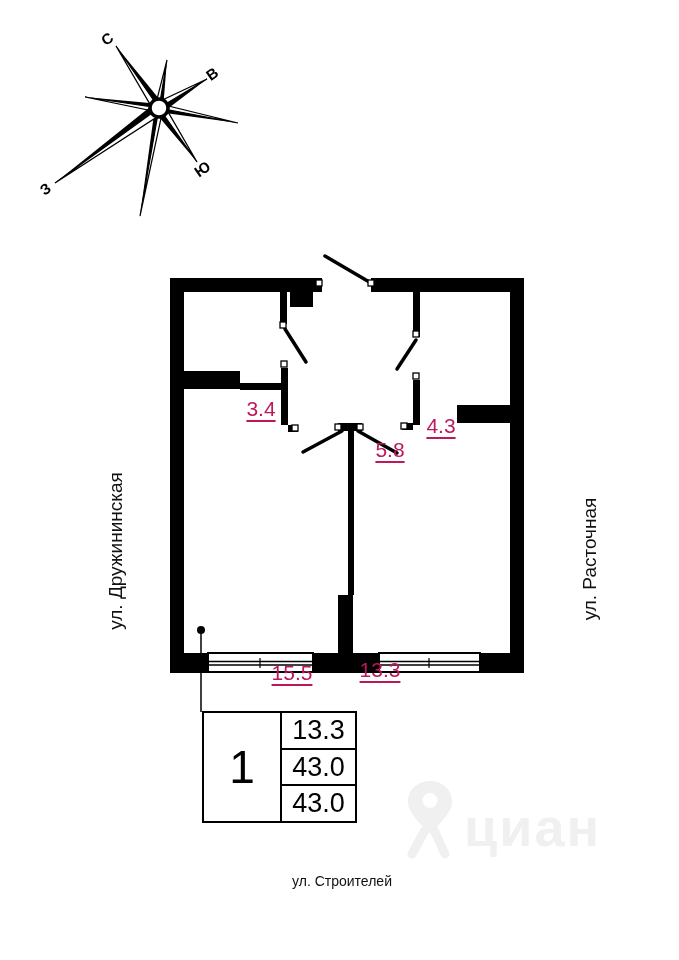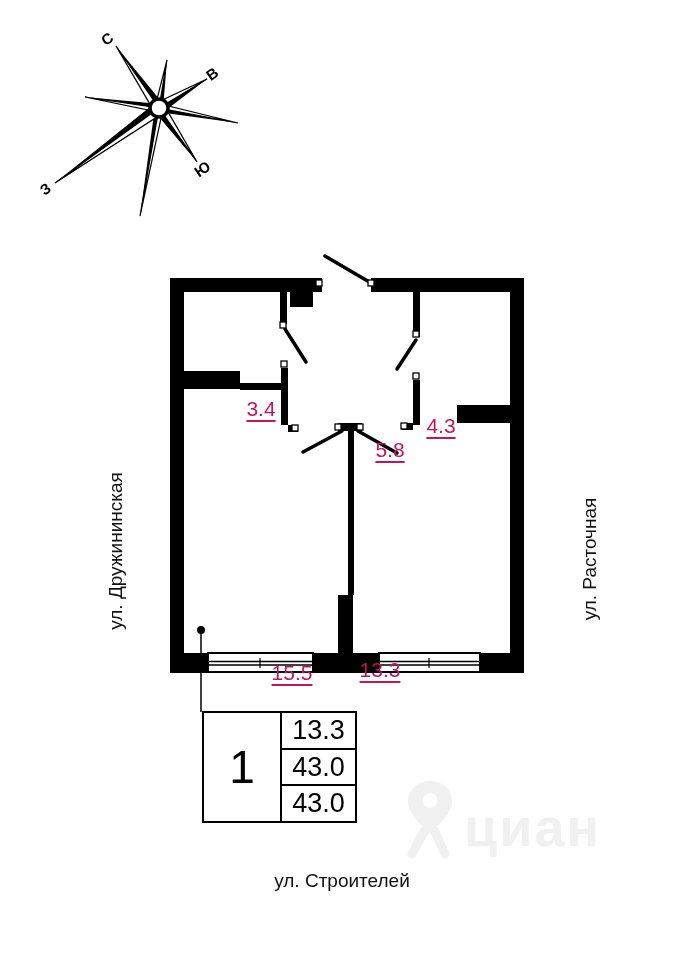--- a/index.html
+++ b/index.html
@@ -15,21 +15,21 @@
   }
   .abs { position: absolute; }
   .street-label {
     position: absolute;
     font-size: 20px;
     color: #111;
     white-space: nowrap;
     transform: translate(-50%, -50%);
   }
   .street-label.vert { transform: translate(-50%, -50%) rotate(-90deg); font-size: 19px; }
-  .street-label.small { font-size: 19px; }
+  .street-label.small { font-size: 14px; }
   .room-label {
     position: absolute;
     transform: translate(-50%, -50%);
     font-size: 21px;
     color: #be185d;
     text-decoration: underline;
     text-underline-offset: 4px;
     text-decoration-thickness: 2px;
     white-space: nowrap;
     margin-top: 44px;

